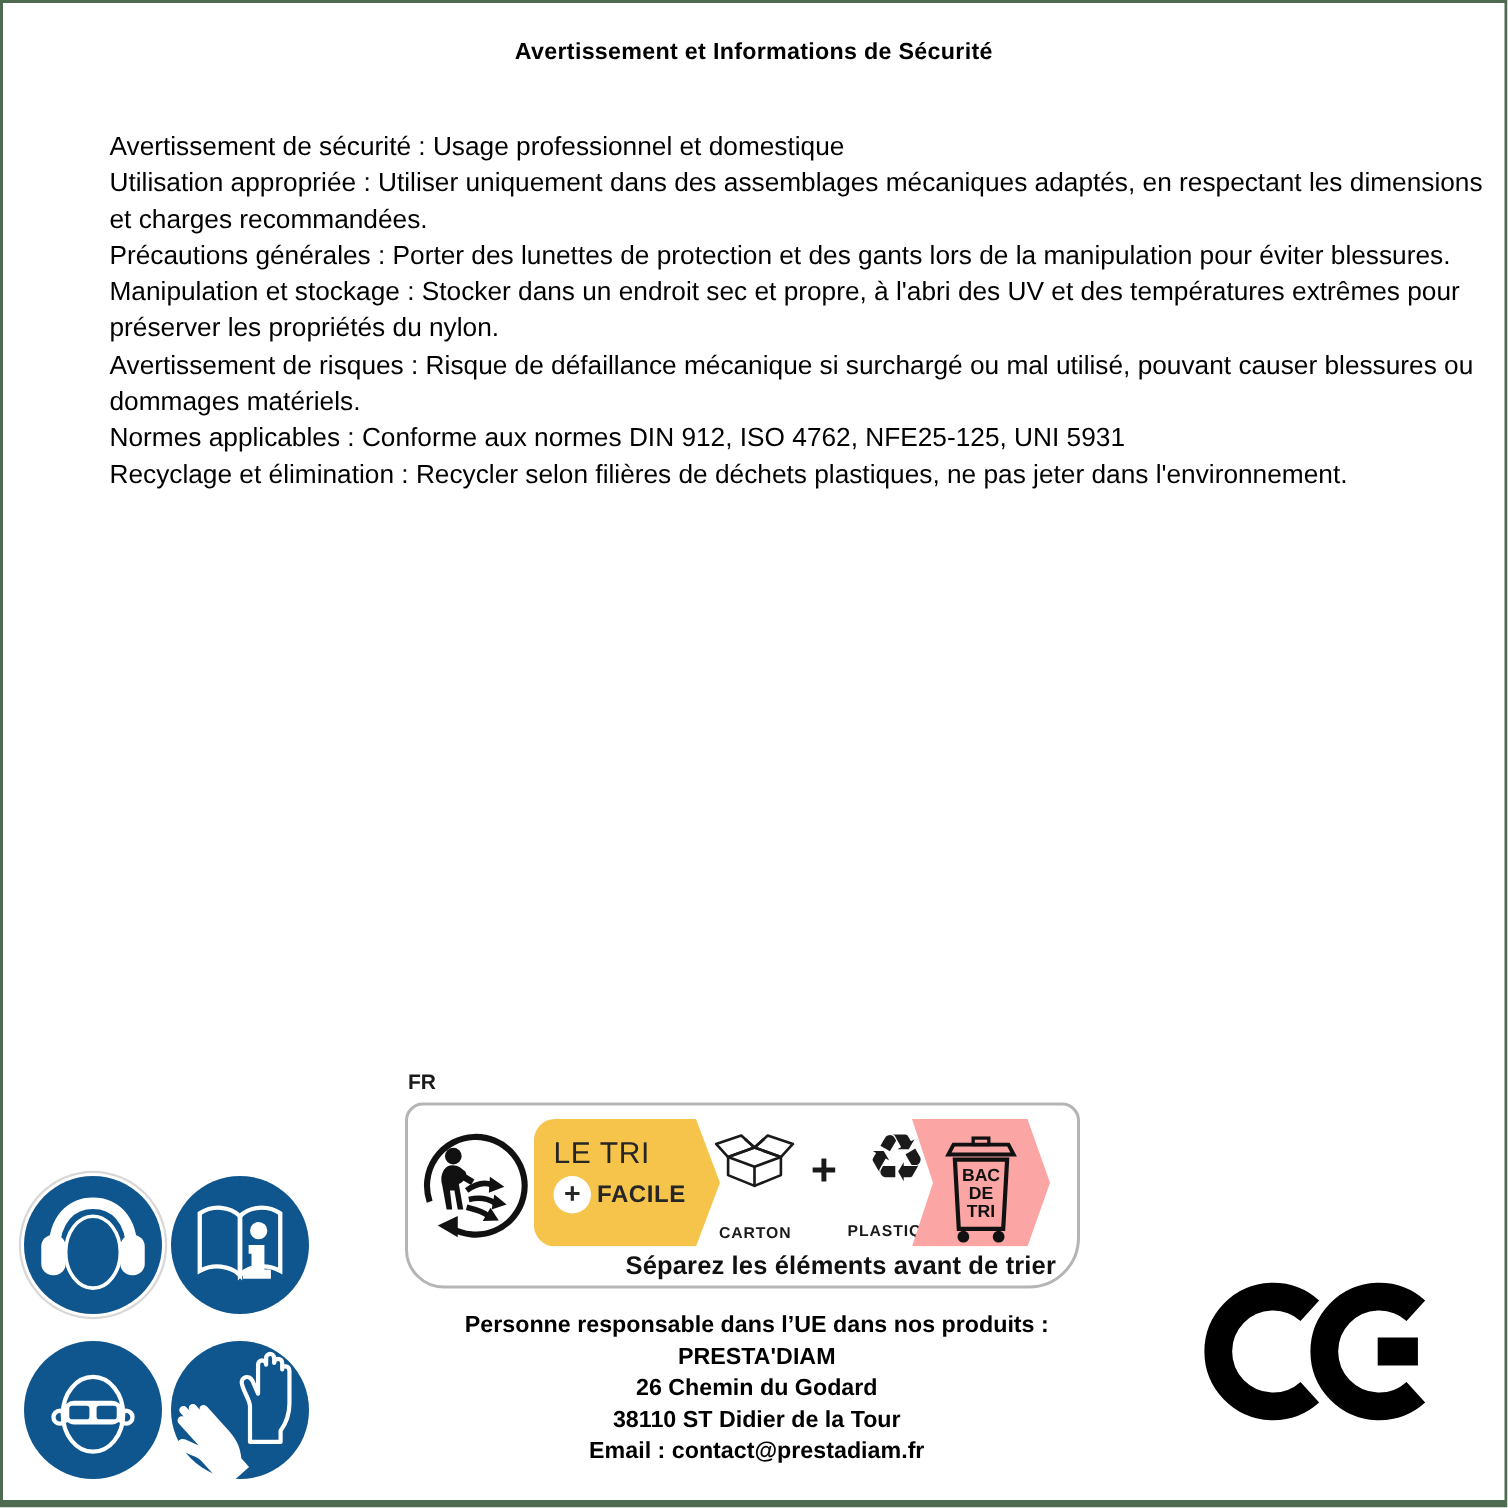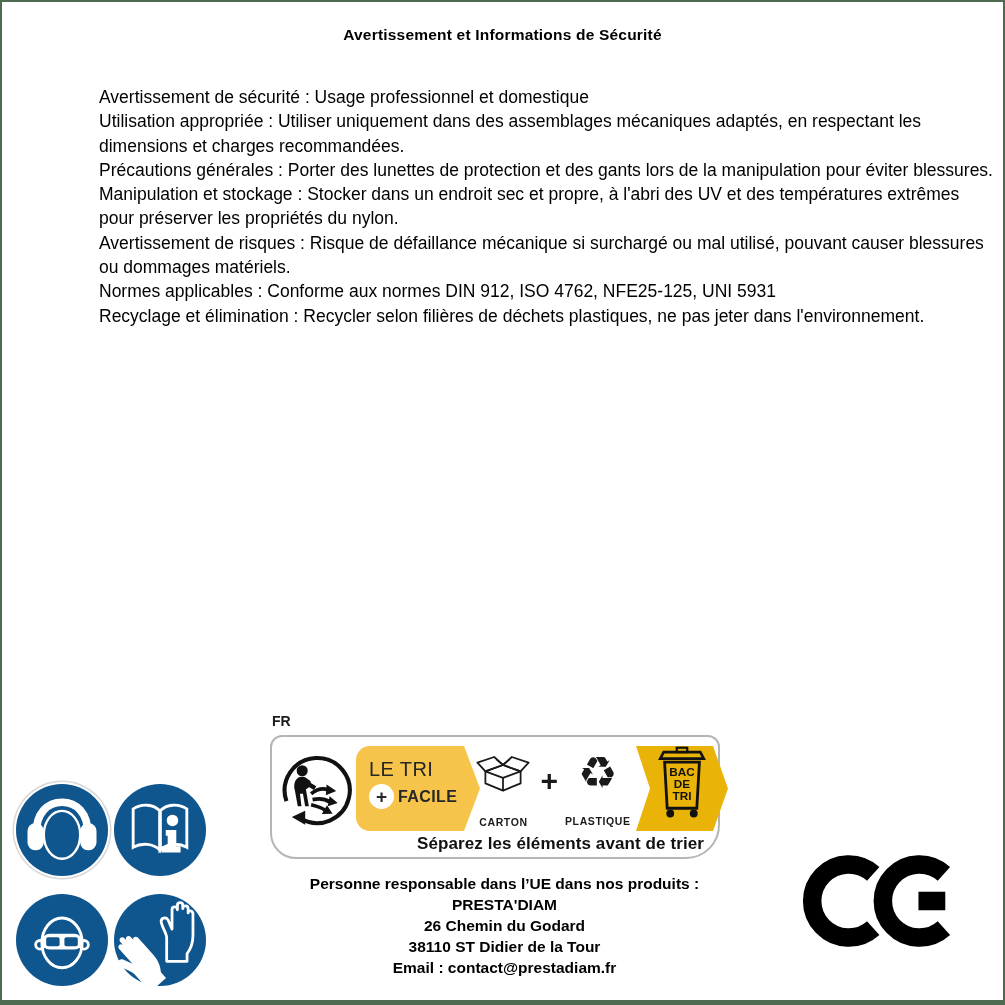--- a/index.html
+++ b/index.html
@@ -7,21 +7,21 @@
   .page {
     position:relative; width:1005px; height:1005px; background:#fff;
     border:2px solid #4d6b51; border-bottom-width:5px;
     font-family:"Liberation Sans", sans-serif; color:#000; overflow:hidden;
   }
   .page-title {
     position:absolute; top:24px; left:0; width:100%;
     text-align:center; font-size:15.5px; font-weight:bold; letter-spacing:.2px;
   }
   .safety-text { position:absolute; left:71px; top:83px; width:920px; }
-  .safety-text p { font-size:17.5px; line-height:24.3px; font-weight:400;margin-left:26px; }
+  .safety-text p { font-size:17.5px; line-height:24.3px; font-weight:400; }
 
   
   .fr-tag { position:absolute; left:270px; top:711px; font-size:14px; font-weight:bold; color:#1a1a1a; }
   .info-tri {
     position:absolute; left:268px; top:733px; width:450px; height:124px;
     background:#fff; border:2px solid #b5b5b5; border-radius:12px 12px 34px 26px;
   }
   .triman { position:absolute; left:8px; top:7px; }
   .tri-ribbon {
     position:absolute; left:84px; top:9px; width:124px; height:85px;
@@ -39,24 +39,24 @@
   .tri-ribbon .l2 .word { font-size:16px; font-weight:800; color:#262626; letter-spacing:.4px; }
   .materials {
     position:absolute; left:194px; top:9px; width:172px; height:85px;
     display:flex; align-items:center; justify-content:center; gap:7px;
   }
   .mat-block { display:flex; flex-direction:column; align-items:center; }
   .mat-label { font-size:10.5px; font-weight:bold; color:#1a1a1a; letter-spacing:.6px; margin-top:19px; }
   .mat-plus { font-size:30px; font-weight:900; color:#1a1a1a; transform:translateY(-8px); }
   .recycle-glyph { font-family:"DejaVu Sans", sans-serif; font-size:44px; line-height:46px; color:#1a1a1a; }
   .tri-arrow {
-    position:absolute; left:364px; top:9px; width:92px; height:85px;
-    background:#eab308;
+    position:absolute; left:336px; top:9px; width:92px; height:85px;
+    background:#fca5a5;
     clip-path: polygon(0 0, calc(100% - 15px) 0, 100% 50%, calc(100% - 15px) 100%, 0 100%, 14px 50%);
-    display:flex; align-items:flex-start; justify-content:center;
+    display:flex; align-items:flex-end; justify-content:center;
   }
   .tri-instruction {
     position:absolute; right:14px; top:97px; font-size:17px; 
     font-weight:600; color:#111; letter-spacing:.1px;
   }
 
   
   .m-icon {
     position:absolute; width:92px; height:92px; border-radius:50%;
     background:#0F558E; display:flex; align-items:center; justify-content:center;

